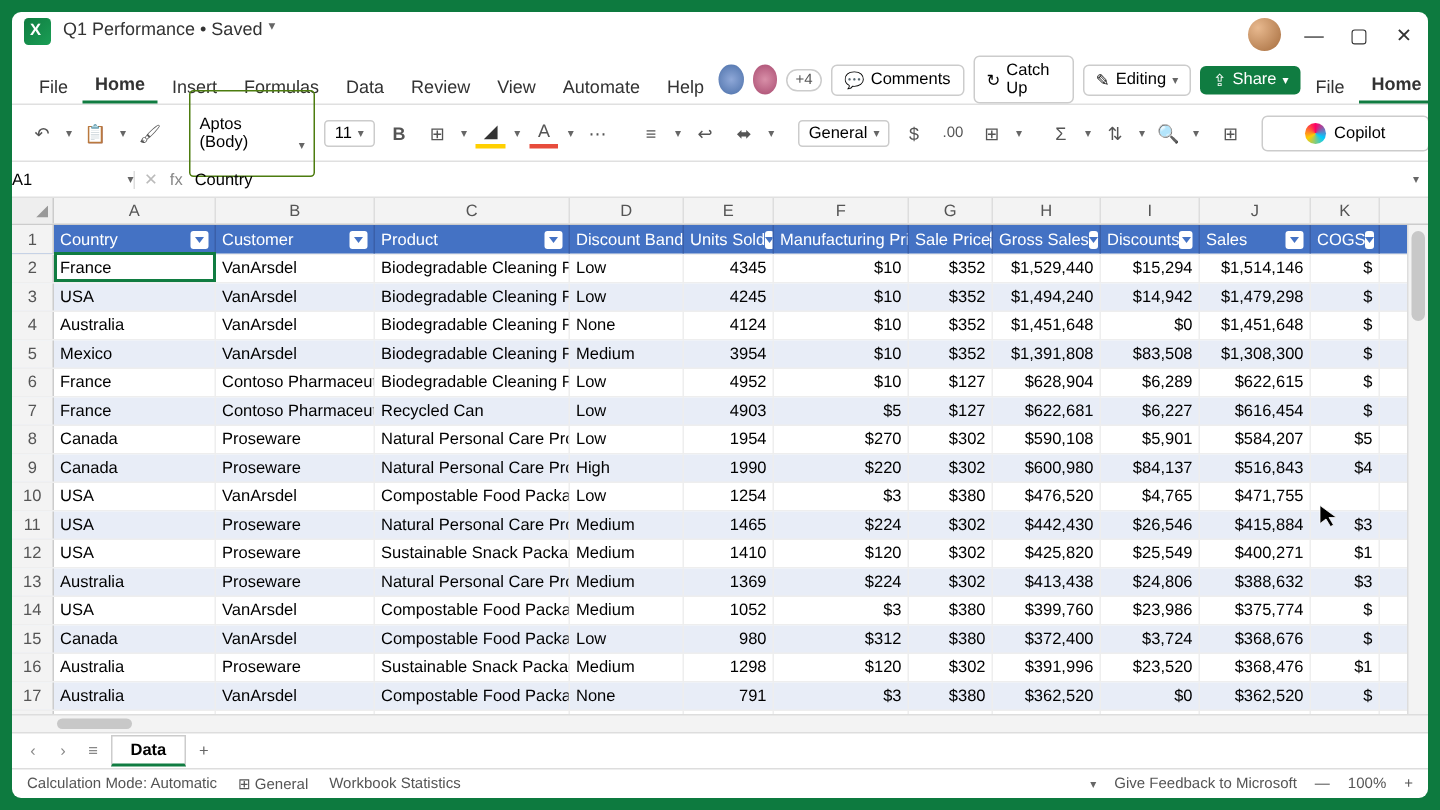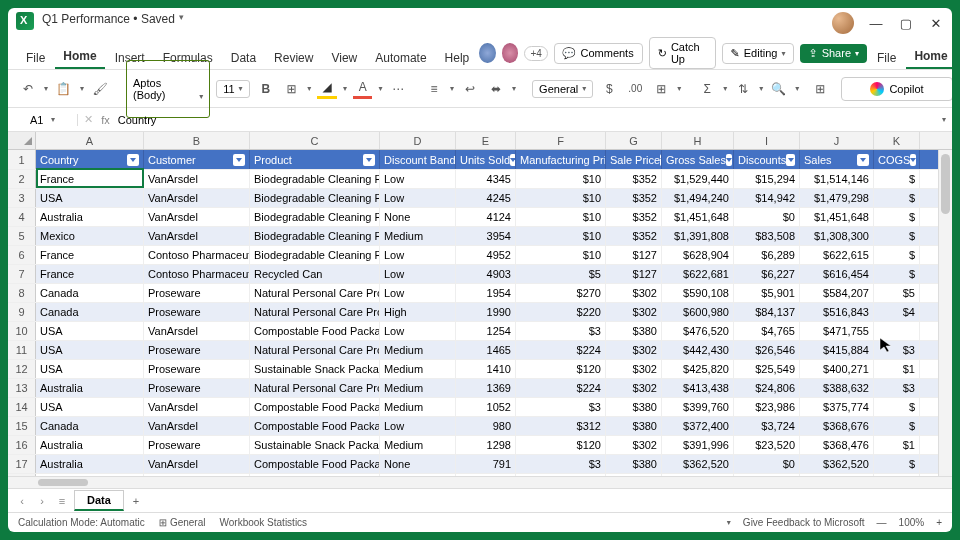--- a/index.html
+++ b/index.html
@@ -38,21 +38,21 @@
 .rib-icon { width:20px; height:20px; display:flex; align-items:center; justify-content:center; color:#555; cursor:pointer; }
 .font-select { border:1px solid #4d7c0f; border-radius:3px; padding:16px 6px; font-size:11px; display:flex; align-items:flex-end; gap:4px; min-width: 82px;}
 .size-select { border:1px solid #ccc; border-radius:3px; padding:2px 6px; font-size:11px; display:flex; align-items:center; gap:4px; min-width:34px; }
 .fmt-select { border:1px solid #ccc; border-radius:3px; padding:2px 6px; font-size:11px; display:flex; align-items:center; gap:4px; min-width:60px; }
 .caret { font-size:8px; color:#666; }
 .copilot-btn { margin-left:auto; border:1px solid #ccc; border-radius:4px; padding:4px 28px; font-size:11px; display:flex; align-items:center; gap:5px; }
 .copilot-icon { width:14px; height:14px; border-radius:50%; background: conic-gradient(#f06,#0cf,#fc0,#f06); }
 
 
 .formula-row { display:flex; align-items:center; height:24px; border-bottom:1px solid #e0e0e0; }
-.namebox { width:70px; border-right:1px solid #ddd; padding:0 22px; font-size:11px; display:flex; align-items:center; justify-content:space-between; }
+.namebox { width:82px; border-right:1px solid #ddd; padding:0 0; font-size:11px; display:flex; align-items:center; justify-content:space-between; }
 .fx-area { display:flex; align-items:center; flex:1; padding:0 6px; font-size:11px; gap:8px; }
 .fx-icon { color:#888; font-size:11px; }
 
 
 .grid-wrap { flex:1; overflow:hidden; display:flex; flex-direction:column; position:relative; }
 .col-headers { display:flex; background:#f3f3f3; height:18px; font-size:11px; border-bottom:1px solid #ccc; }
 .corner { width:28px; border-right:1px solid #ccc; background:#eee; display:flex; align-items:center; justify-content:flex-end; padding-right:3px;}
 .corner svg { width:8px; height:8px; fill:#999; }
 .colh { border-right:1px solid #ddd; display:flex; align-items:center; justify-content:center; color:#555; }
 .rows { flex:1; overflow:hidden; position:relative; }

